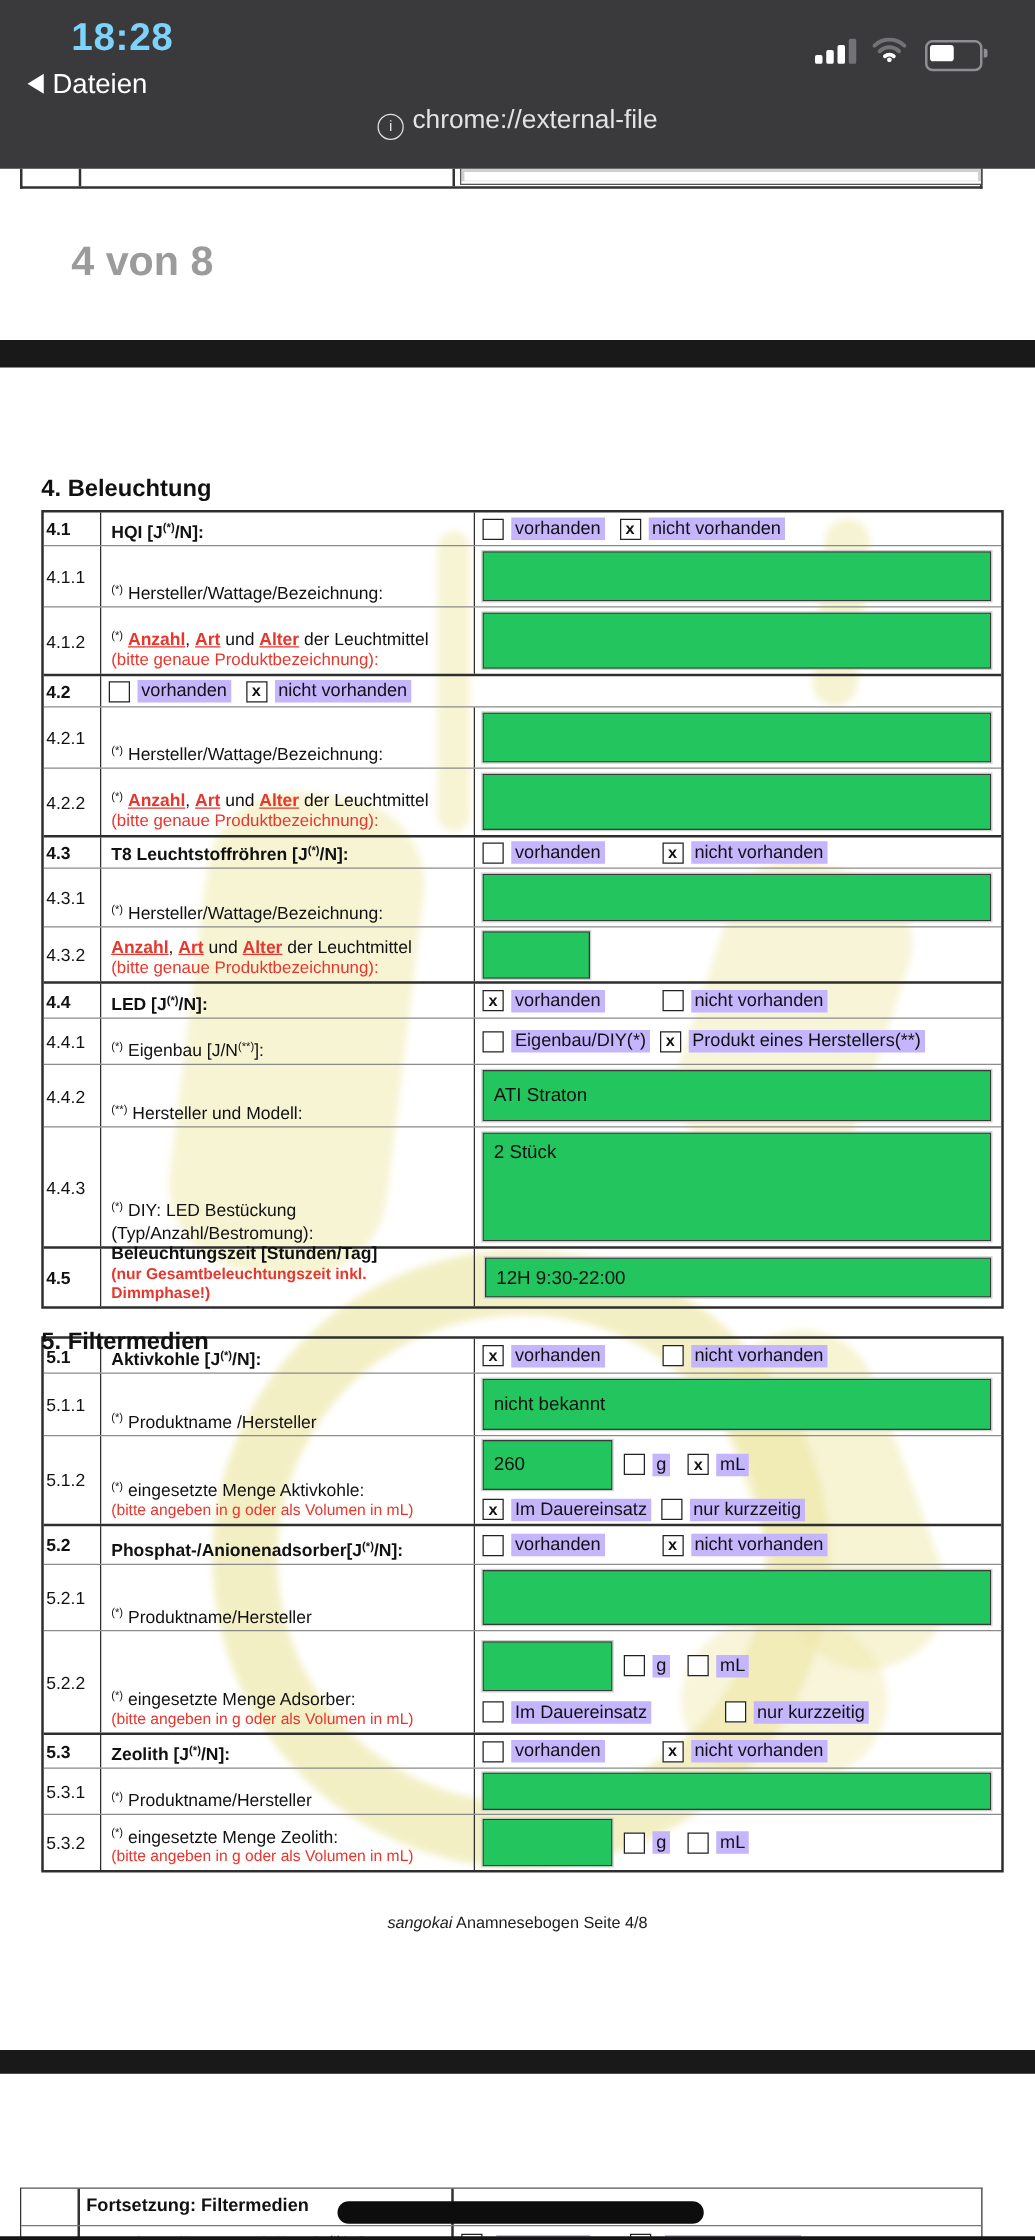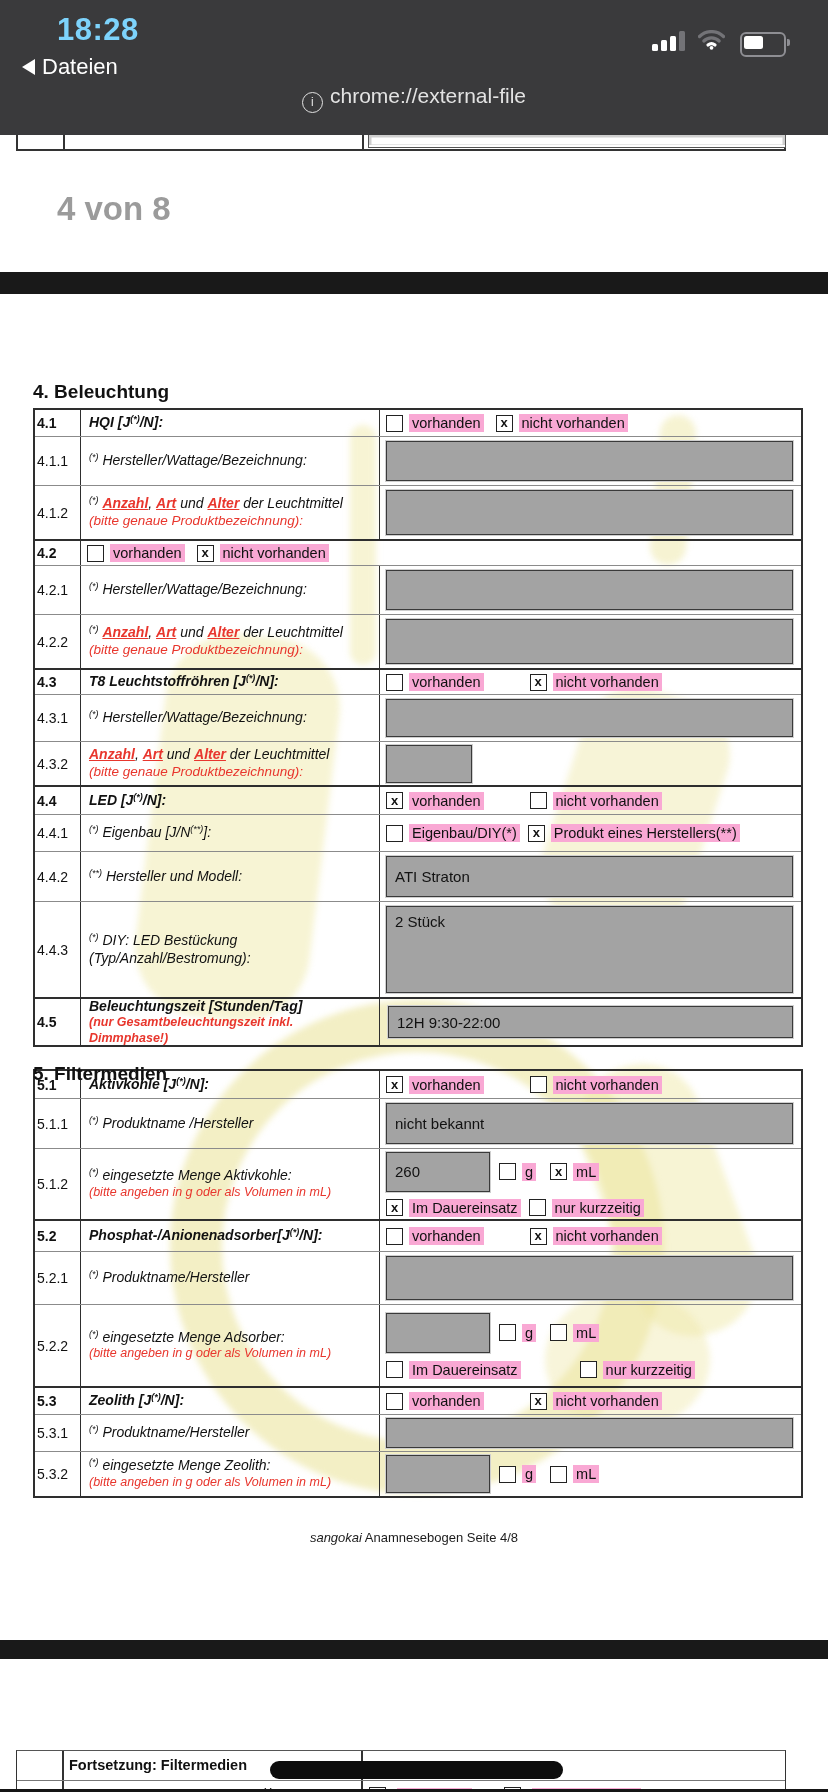--- a/index.html
+++ b/index.html
@@ -29,41 +29,41 @@
   
   .wm{position:absolute;z-index:0;pointer-events:none;filter:blur(3px);}
   
   .tbl{position:absolute;left:33px;width:770px;border:2px solid #2e2e2e;box-sizing:border-box;z-index:1;}
   .trow{display:flex;border-top:1px solid #8b8b8b;box-sizing:border-box;}
   .trow.first{border-top:none;}
   .trow.strong{border-top:2px solid #2e2e2e;}
   .c{box-sizing:border-box;}
   .cnum{width:45px;flex:none;display:flex;align-items:center;padding-left:2px;font-size:14px;}
   .clabel{width:299px;flex:none;border-left:1.5px solid #2e2e2e;padding:2px 6px 2px 8px;font-size:14px;
-          display:flex;flex-direction:column;justify-content:center;line-height:1.25;font-style:italic;}
+          display:flex;flex-direction:column;justify-content:flex-end;line-height:1.25;}
   .cval{flex:1;border-left:1.5px solid #2e2e2e;display:flex;align-items:center;position:relative;}
   .b{font-weight:bold;}
   .sup{font-size:9px;vertical-align:5px;}
   .red{color:#e8362d;}
   .u{text-decoration:underline;}
   .sm{font-size:12.5px;}
   .sm2{font-size:13.5px;}
   
-  .inp{background:#a3a3a3;border:1.5px solid #3a3a3a;outline:1.5px solid #cfcfcf;display:flex;align-items:center;
+  .inp{background:#22c55e;border:1.5px solid #3a3a3a;outline:1.5px solid #cfcfcf;display:flex;align-items:center;
        padding:0 8px;font-size:15px;box-sizing:border-box;}
   .inp.grow{flex:1;align-self:stretch;margin:4px 8px 4px 6px;}
   .inp.top{align-items:flex-start;padding-top:6px;}
   .inp.small{width:104px;height:40px;flex:none;}
   .inp.small2{width:86px;height:38px;flex:none;margin-left:6px;}
   
   .cbrow{display:flex;align-items:center;padding-left:6px;width:100%;}
   .cb{width:17px;height:17px;border:1.7px solid #222;background:#fff;display:inline-flex;flex:none;
       align-items:center;justify-content:center;box-sizing:border-box;}
   .cb .x{font-size:13px;font-weight:bold;line-height:1;margin-top:-1px;}
-  .cblab{font-size:14.5px;margin-left:6px;background:#f9a8d4;padding:1px 3px;white-space:nowrap;text-align:center;}
+  .cblab{font-size:14.5px;margin-left:6px;background:#c4b5fd;padding:1px 3px;white-space:nowrap;text-align:center;}
   .g2{margin-left:12px;} .g2w{margin-left:46px;} .g2n{margin-left:8px;} .g2k{margin-left:59px;}
   .mlg{margin-left:10px;} .mlml{margin-left:14px;}
   .vcol{flex-direction:column;align-items:stretch;justify-content:center;padding:5px 0;}
   .vline{display:flex;align-items:center;padding-left:6px;}
   
   .frag{position:absolute;left:16px;width:770px;box-sizing:border-box;z-index:1;}
   .pill{position:absolute;background:#0d0d0d;border-radius:9px;z-index:3;}
   .botline{position:absolute;left:0;top:1789px;width:828px;height:3px;background:#151515;z-index:4;}
 </style>
 </head>

